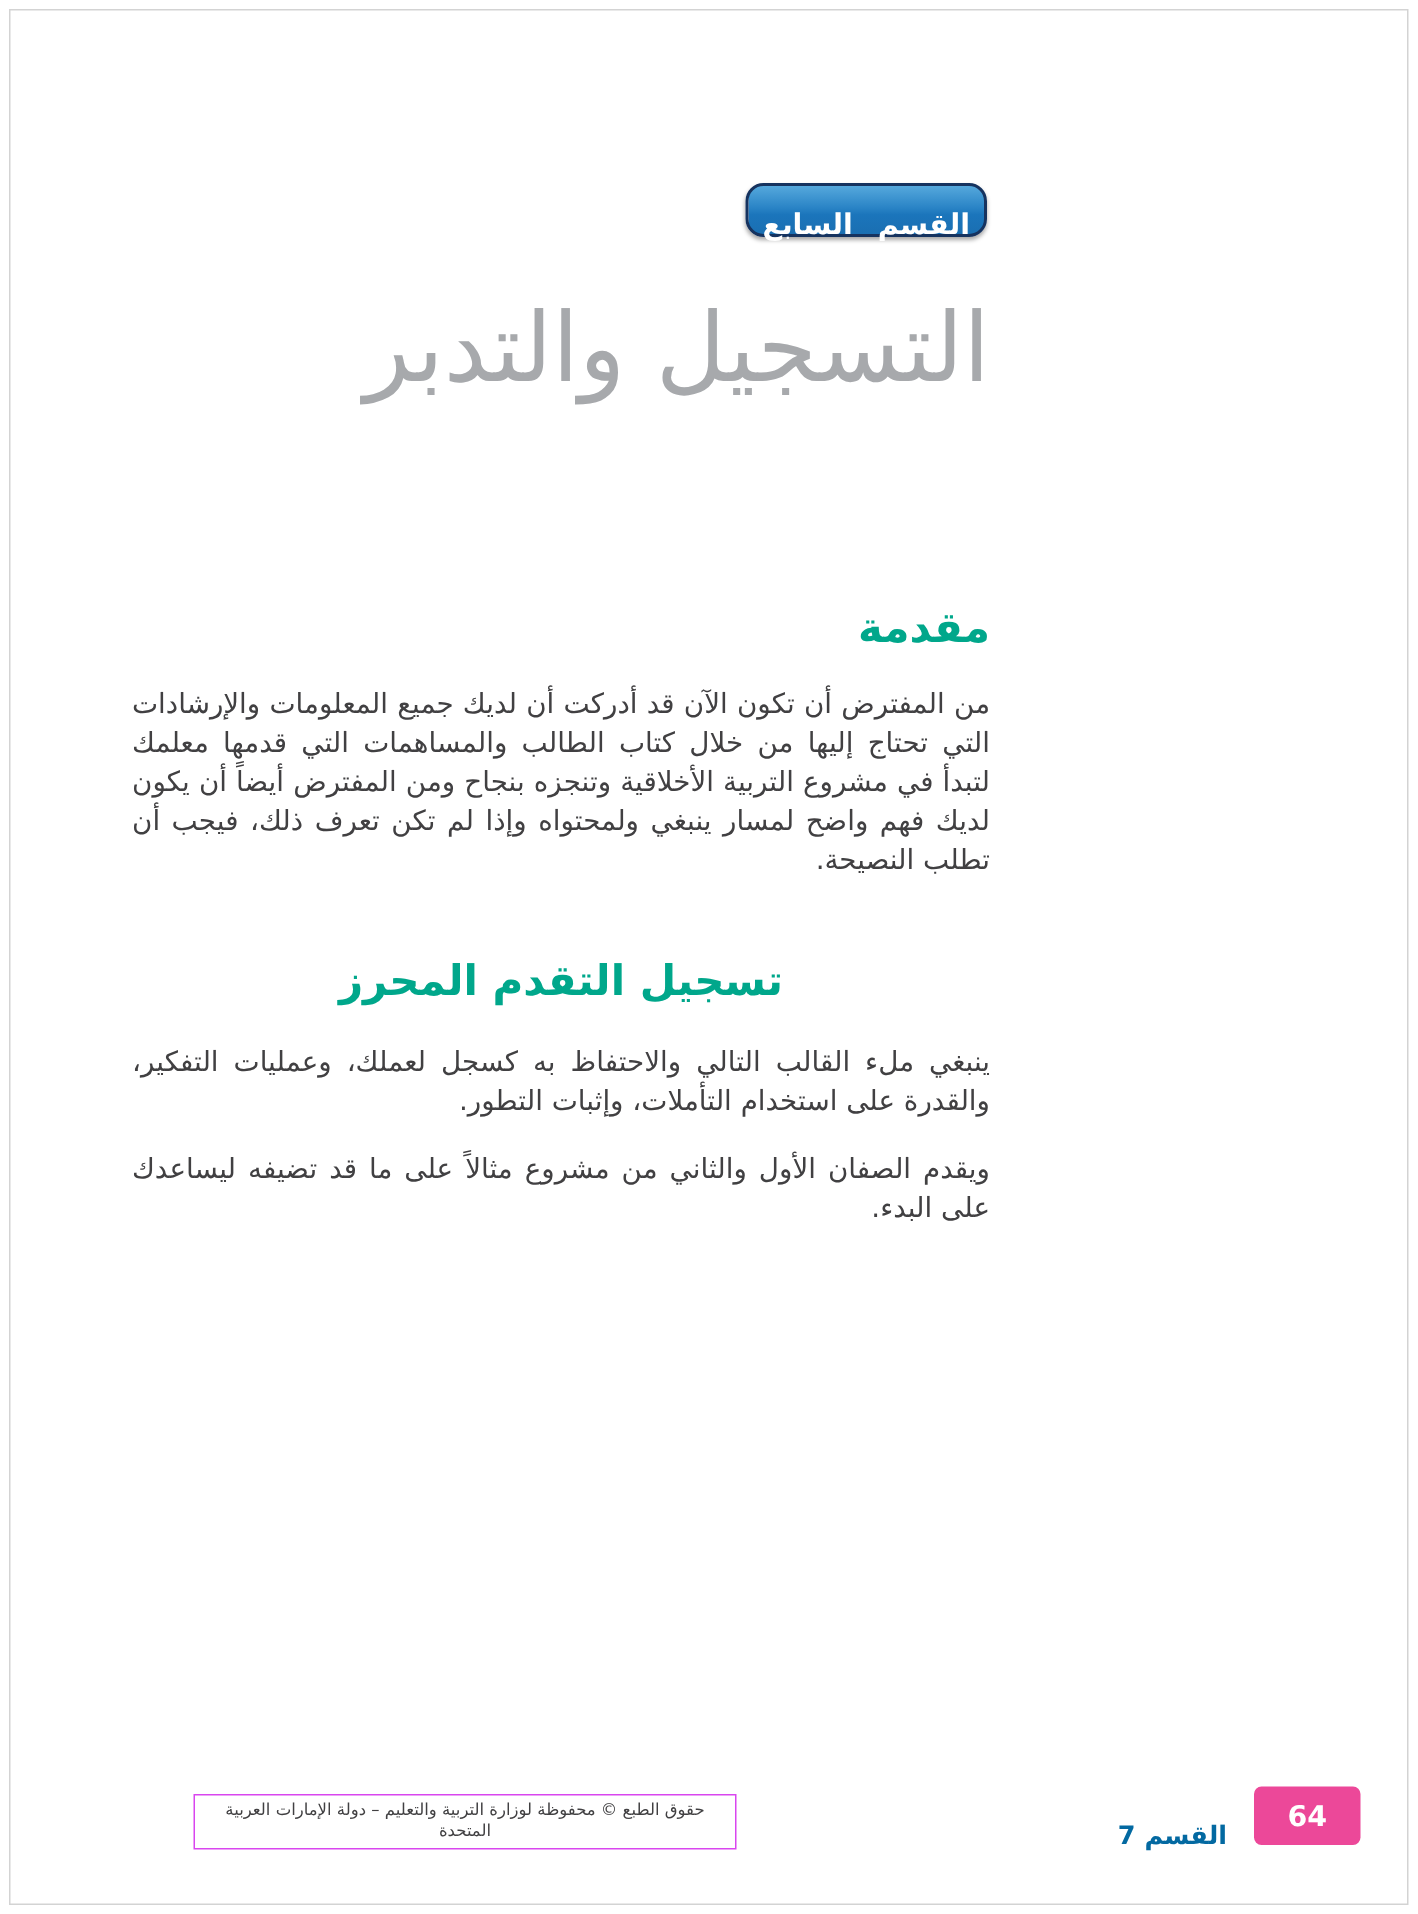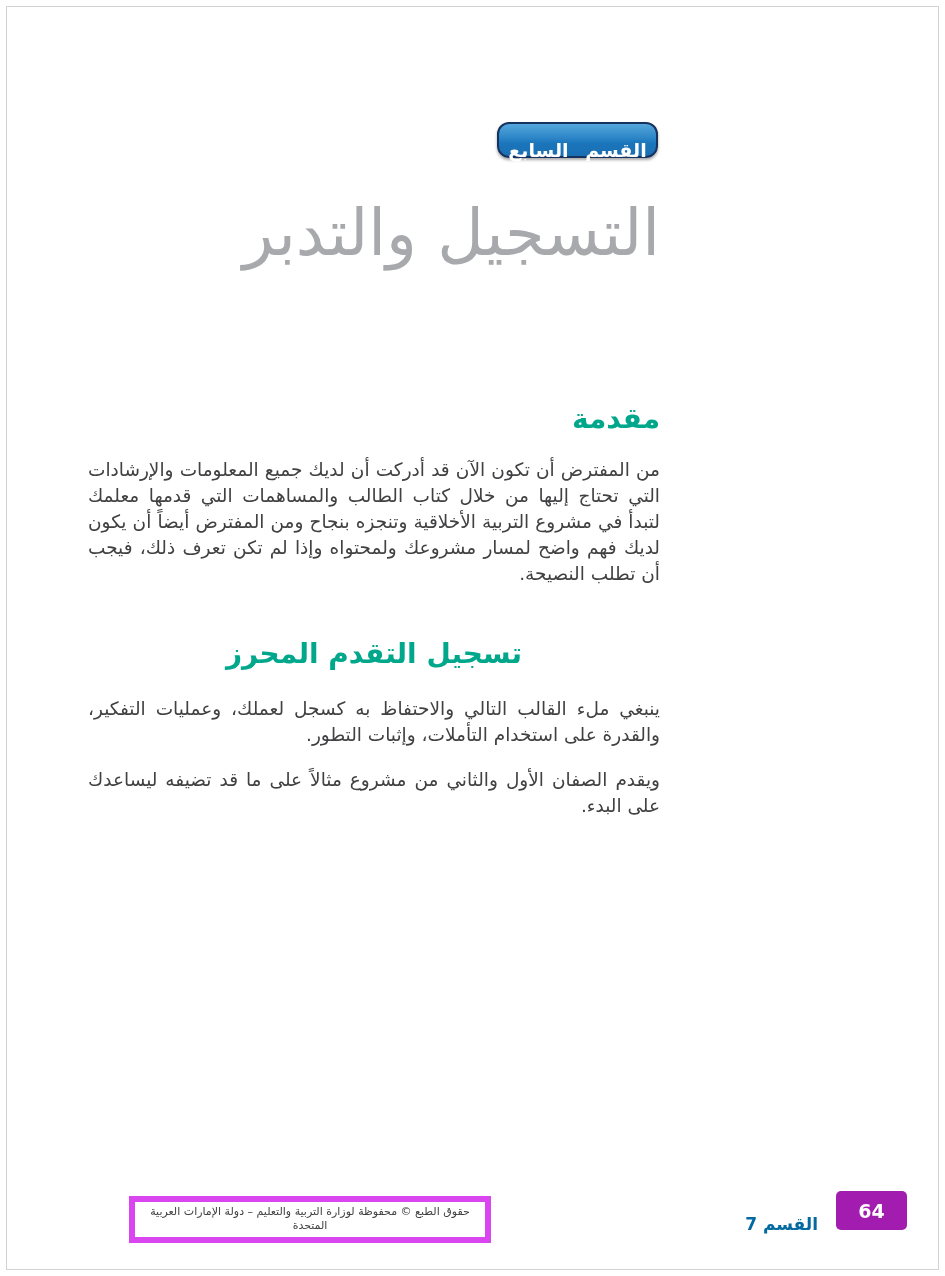--- a/index.html
+++ b/index.html
@@ -75,21 +75,21 @@
   }
   .para-intro { top: 457px; }
   .para-record-1 { top: 696px; }
   .para-record-2 { top: 767px; }
   .copyright-box {
     position: absolute;
     left: 129px;
     top: 1196px;
     width: 362px;
     min-height: 36px;
-    border: 6px solid #d946ef;
+    border: 1px solid #d946ef;
     display: flex;
     align-items: center;
     justify-content: center;
     padding: 3px 8px;
     direction: rtl;
   }
   .copyright-box span {
     font-size: 11px;
     line-height: 1.3;
     color: #414042;
@@ -107,21 +107,21 @@
     color: #0369a1;
     white-space: nowrap;
     margin-top: 12px;
   }
   .page-tab {
     position: absolute;
     left: 836px;
     top: 1191px;
     width: 71px;
     height: 39px;
-    background: #a21caf;
+    background: #ec4899;
     border-radius: 5px;
     display: flex;
     align-items: center;
     justify-content: center;
   }
   .page-tab span {
     color: #ffffff;
     font-size: 19px;
     font-weight: bold;
   }
@@ -131,21 +131,21 @@
 
 <div class="page-border"></div>
 
 <div class="section-badge">
   <span>القسم السابع</span>
 </div>
 
 <h1 class="main-title">التسجيل والتدبر</h1>
 
 <h2 class="heading heading-intro">مقدمة</h2>
-<p class="para para-intro">من المفترض أن تكون الآن قد أدركت أن لديك جميع المعلومات والإرشادات التي تحتاج إليها من خلال كتاب الطالب والمساهمات التي قدمها معلمك لتبدأ في مشروع التربية الأخلاقية وتنجزه بنجاح ومن المفترض أيضاً أن يكون لديك فهم واضح لمسار مشروعك ولمحتواه وإذا لم تكن تعرف ذلك، فيجب أن تطلب النصيحة.</p>
+<p class="para para-intro">من المفترض أن تكون الآن قد أدركت أن لديك جميع المعلومات والإرشادات التي تحتاج إليها من خلال كتاب الطالب والمساهمات التي قدمها معلمك لتبدأ في مشروع التربية الأخلاقية وتنجزه بنجاح ومن المفترض أيضاً أن يكون لديك فهم واضح لمسار ينبغي ولمحتواه وإذا لم تكن تعرف ذلك، فيجب أن تطلب النصيحة.</p>
 
 <h2 class="heading heading-record">تسجيل التقدم المحرز</h2>
 <p class="para para-record-1">ينبغي ملء القالب التالي والاحتفاظ به كسجل لعملك، وعمليات التفكير، والقدرة على استخدام التأملات، وإثبات التطور.</p>
 <p class="para para-record-2">ويقدم الصفان الأول والثاني من مشروع مثالاً على ما قد تضيفه ليساعدك على البدء.</p>
 
 <div class="copyright-box">
   <span>حقوق الطبع © محفوظة لوزارة التربية والتعليم – دولة الإمارات العربية المتحدة</span>
 </div>
 
 <div class="footer-section-label">القسم 7</div>

